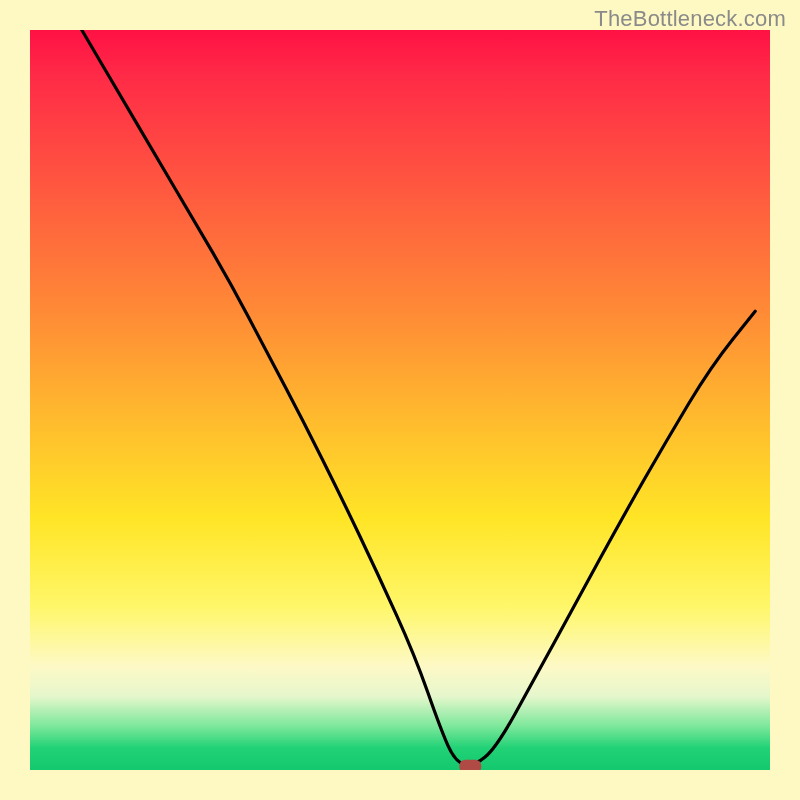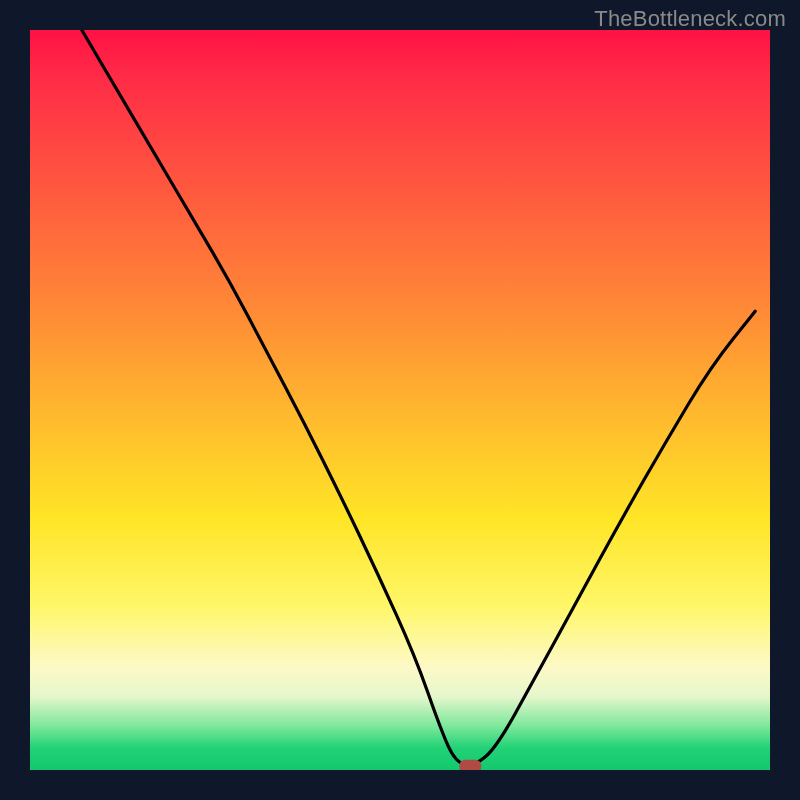--- a/index.html
+++ b/index.html
@@ -10,21 +10,21 @@
     background: #000;
     overflow: hidden;
     font-family: Arial, Helvetica, sans-serif;
   }
   .frame {
     position: absolute;
     left: 0;
     top: 0;
     width: 800px;
     height: 800px;
-    background: #0f172a;
+    background: #fef9c3;
     text-align: center;
   }
   .plot-area {
     position: absolute;
     left: 30px;
     top: 30px;
     width: 740px;
     height: 740px;
     
     background: linear-gradient(

